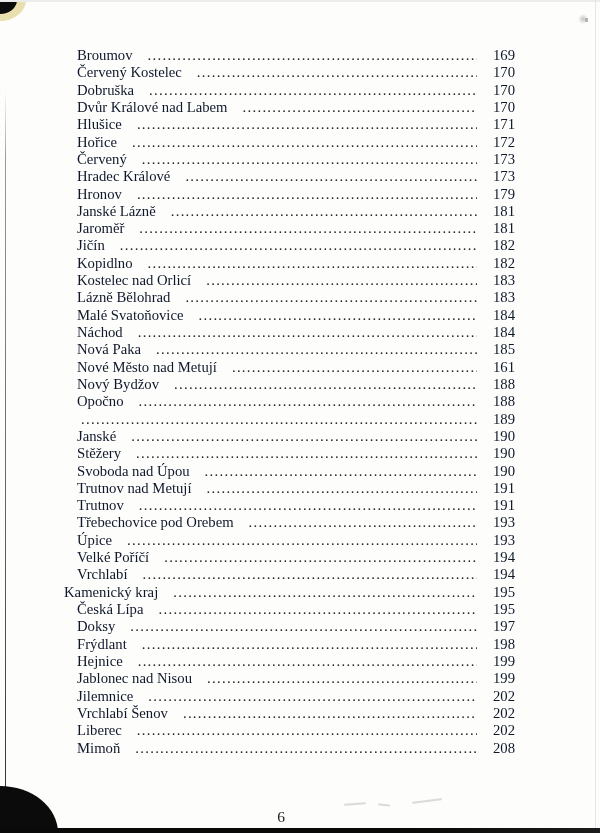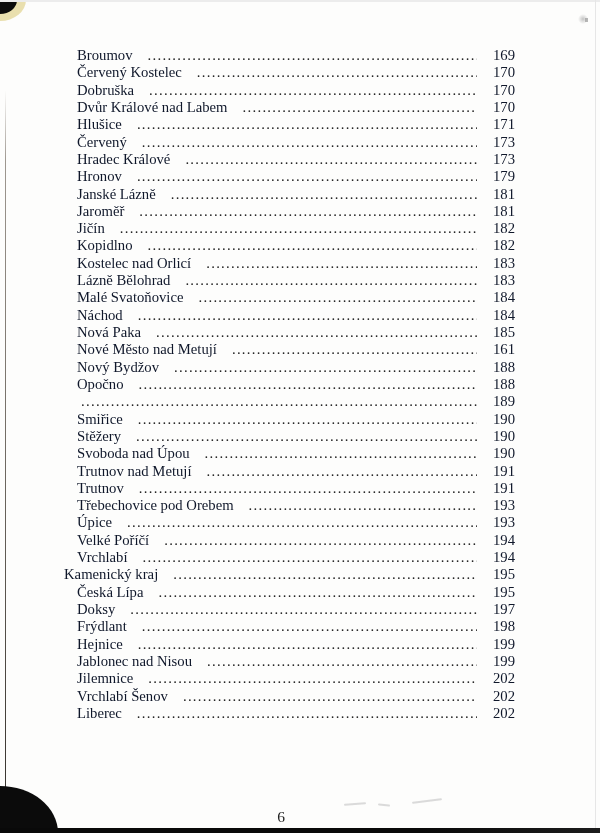--- a/index.html
+++ b/index.html
@@ -150,20 +150,25 @@
     <span class="dots"></span>
     <span class="pageno">170</span>
   </div>
 
   <div class="row level-2">
     <span class="label">Hlušice</span>
     <span class="dots"></span>
     <span class="pageno">171</span>
   </div>
 
+  <div class="row level-2">
+    <span class="label">Hořice</span>
+    <span class="dots"></span>
+    <span class="pageno">172</span>
+  </div>
 
   <div class="row level-2">
     <span class="label">Červený</span>
     <span class="dots"></span>
     <span class="pageno">173</span>
   </div>
 
   <div class="row level-2">
     <span class="label">Hradec Králové</span>
     <span class="dots"></span>
@@ -247,21 +252,21 @@
     <span class="dots"></span>
     <span class="pageno">188</span>
   </div>
 
   <div class="row level-2">
     <span class="dots"></span>
     <span class="pageno">189</span>
   </div>
 
   <div class="row level-2">
-    <span class="label">Smiřice</span>
+    <span class="label">Janské</span>
     <span class="dots"></span>
     <span class="pageno">190</span>
   </div>
 
   <div class="row level-2">
     <span class="label">Stěžery</span>
     <span class="dots"></span>
     <span class="pageno">190</span>
   </div>
 
@@ -355,20 +360,25 @@
     <span class="pageno">202</span>
   </div>
 
   <div class="row level-2">
     <span class="label">Liberec</span>
     <span class="dots"></span>
     <span class="pageno">202</span>
   </div>
 
 
+  <div class="row level-2">
+    <span class="label">Mimoň</span>
+    <span class="dots"></span>
+    <span class="pageno">208</span>
+  </div>
 </main>
 
   <div class="folio">6</div>
 
   <div class="curl-tl-highlight"></div>
   <div class="curl-tl-black"></div>
   <div class="edge-left"></div>
   <div class="curl-bl-black"></div>
   <div class="edge-bottom"></div>
   <div class="edge-top"></div>

